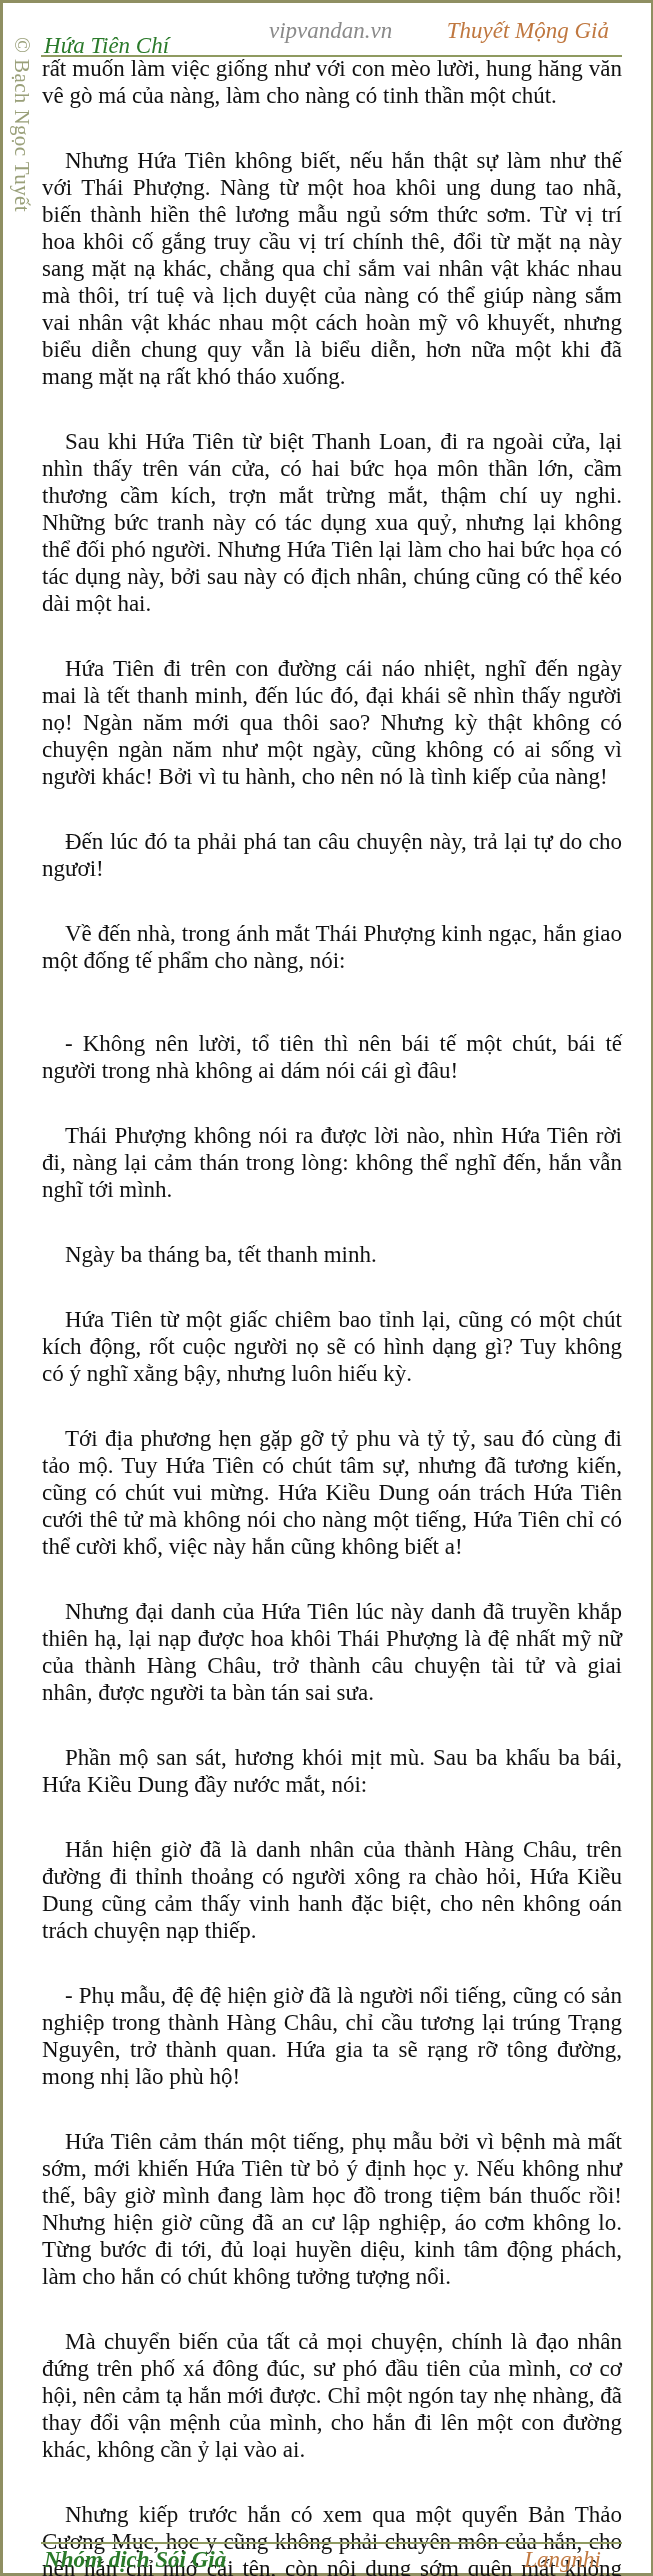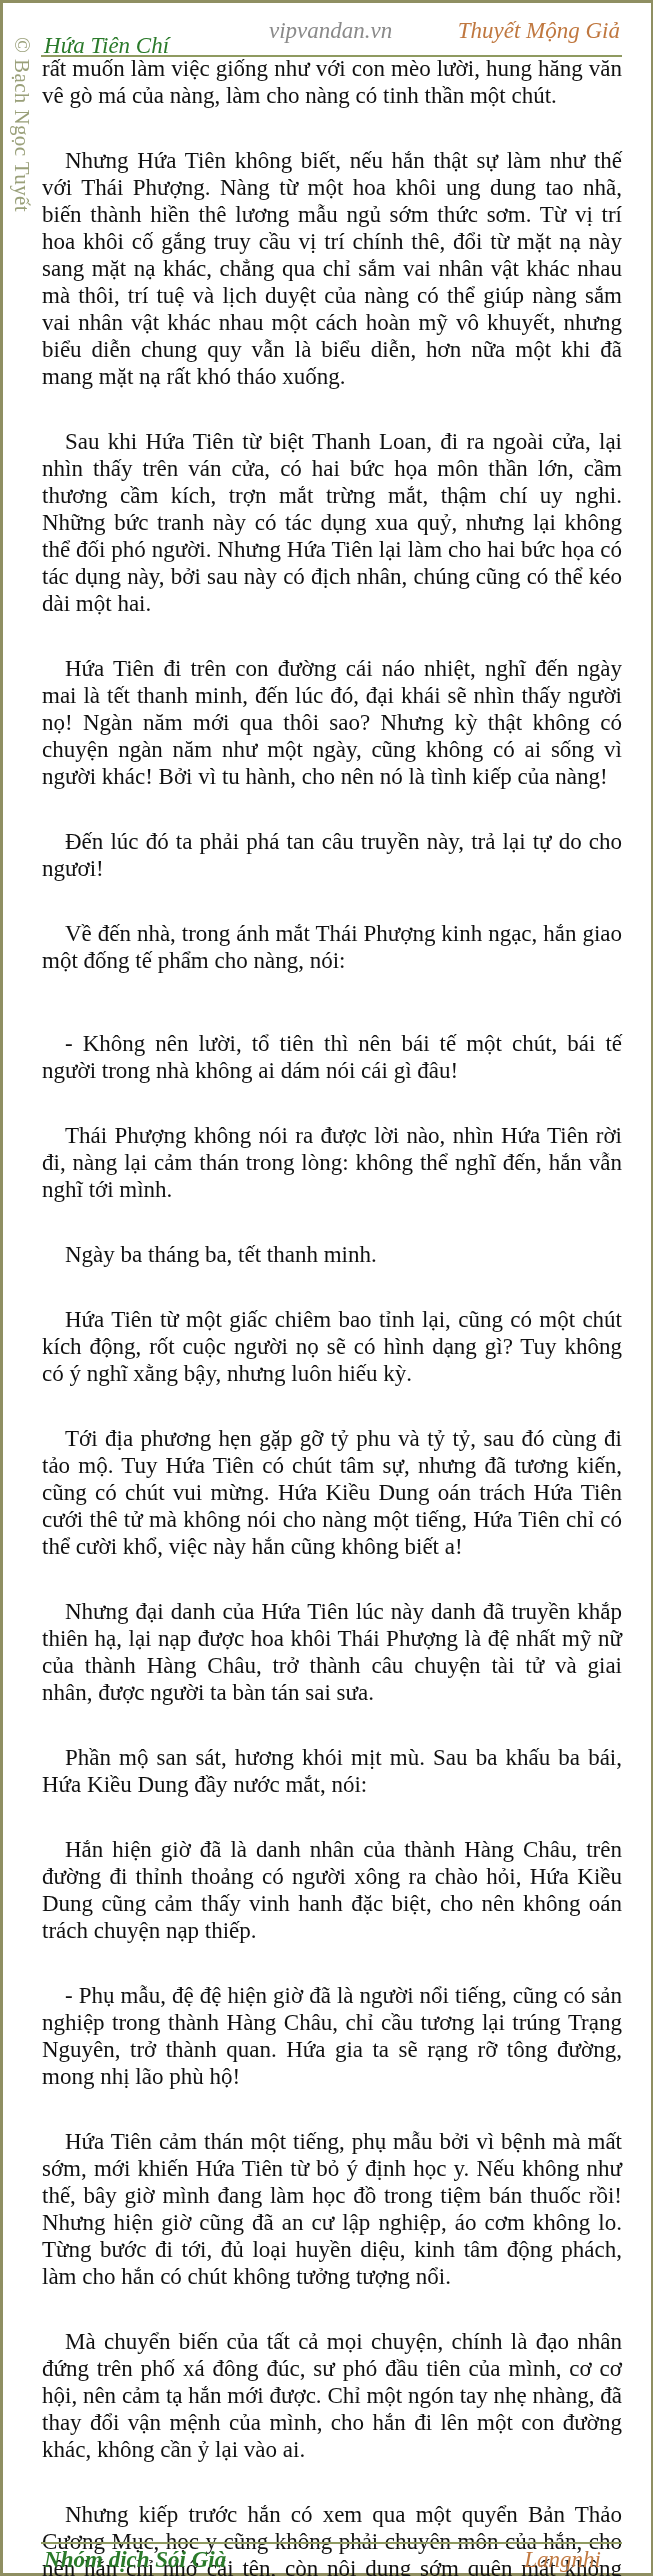--- a/index.html
+++ b/index.html
@@ -29,21 +29,21 @@
   }
   .header {
     position: absolute;
     left: 38px; top: 9.2px; width: 580px; height: 45px;
     font-family: "Liberation Serif", "DejaVu Serif", serif;
     font-style: italic;
     font-size: 23px;
   }
   .header .left { position: absolute; left: 3.1px; top: 21px; color: #2a7a2a; }
   .header .center { position: absolute; left: 228px; top: 6.2px; color: #8a8a8a; }
-  .header .right { position: absolute; right: 1px; top: 6.2px; color: #c07840; }
+  .header .right { position: absolute; right: 12px; top: 6.2px; color: #c07840; }
   .rule {
     position: absolute; left: 38px; width: 581px; height: 2.3px;
     background: #8f9a60;
   }
   .rule.top { top: 52px; }
   .rule.bottom { top: 2539px; }
   .content {
     position: absolute;
     left: 39px; top: 52px; width: 580px;
     font-family: "Liberation Serif", "DejaVu Serif", serif;
@@ -82,21 +82,21 @@
     <span class="center">vipvandan.vn</span>
     <span class="right">Thuyết Mộng Giả</span>
   </div>
   <div class="rule top"></div>
 
   <div class="content">
     <p class="first" style="margin-bottom:38px">rất muốn làm việc giống như với con mèo lười, hung hăng văn vê gò má của nàng, làm cho nàng có tinh thần một chút.</p>
     <p style="margin-bottom:38px">Nhưng Hứa Tiên không biết, nếu hắn thật sự làm như thế với Thái Phượng. Nàng từ một hoa khôi ung dung tao nhã, biến thành hiền thê lương mẫu ngủ sớm thức sơm. Từ vị trí hoa khôi cố gắng truy cầu vị trí chính thê, đổi từ mặt nạ này sang mặt nạ khác, chẳng qua chỉ sắm vai nhân vật khác nhau mà thôi, trí tuệ và lịch duyệt của nàng có thể giúp nàng sắm vai nhân vật khác nhau một cách hoàn mỹ vô khuyết, nhưng biểu diễn chung quy vẫn là biểu diễn, hơn nữa một khi đã mang mặt nạ rất khó tháo xuống.</p>
     <p style="margin-bottom:38px">Sau khi Hứa Tiên từ biệt Thanh Loan, đi ra ngoài cửa, lại nhìn thấy trên ván cửa, có hai bức họa môn thần lớn, cầm thương cầm kích, trợn mắt trừng mắt, thậm chí uy nghi. Những bức tranh này có tác dụng xua quỷ, nhưng lại không thể đối phó người. Nhưng Hứa Tiên lại làm cho hai bức họa có tác dụng này, bởi sau này có địch nhân, chúng cũng có thể kéo dài một hai.</p>
     <p style="margin-bottom:38px">Hứa Tiên đi trên con đường cái náo nhiệt, nghĩ đến ngày mai là tết thanh minh, đến lúc đó, đại khái sẽ nhìn thấy người nọ! Ngàn năm mới qua thôi sao? Nhưng kỳ thật không có chuyện ngàn năm như một ngày, cũng không có ai sống vì người khác! Bởi vì tu hành, cho nên nó là tình kiếp của nàng!</p>
-    <p style="margin-bottom:38px">Đến lúc đó ta phải phá tan câu truyền này, trả lại tự do cho ngươi!</p>
+    <p style="margin-bottom:38px">Đến lúc đó ta phải phá tan câu chuyện này, trả lại tự do cho ngươi!</p>
     <p style="margin-bottom:56px">Về đến nhà, trong ánh mắt Thái Phượng kinh ngạc, hắn giao một đống tế phẩm cho nàng, nói:</p>
     <p style="margin-bottom:38px">- Không nên lười, tổ tiên thì nên bái tế một chút, bái tế người trong nhà không ai dám nói cái gì đâu!</p>
     <p style="margin-bottom:38px">Thái Phượng không nói ra được lời nào, nhìn Hứa Tiên rời đi, nàng lại cảm thán trong lòng: không thể nghĩ đến, hắn vẫn nghĩ tới mình.</p>
     <p style="margin-bottom:38px">Ngày ba tháng ba, tết thanh minh.</p>
     <p style="margin-bottom:38px">Hứa Tiên từ một giấc chiêm bao tỉnh lại, cũng có một chút kích động, rốt cuộc người nọ sẽ có hình dạng gì? Tuy không có ý nghĩ xằng bậy, nhưng luôn hiếu kỳ.</p>
     <p style="margin-bottom:38px">Tới địa phương hẹn gặp gỡ tỷ phu và tỷ tỷ, sau đó cùng đi tảo mộ. Tuy Hứa Tiên có chút tâm sự, nhưng đã tương kiến, cũng có chút vui mừng. Hứa Kiều Dung oán trách Hứa Tiên cưới thê tử mà không nói cho nàng một tiếng, Hứa Tiên chỉ có thể cười khổ, việc này hắn cũng không biết a!</p>
     <p style="margin-bottom:38px">Nhưng đại danh của Hứa Tiên lúc này danh đã truyền khắp thiên hạ, lại nạp được hoa khôi Thái Phượng là đệ nhất mỹ nữ của thành Hàng Châu, trở thành câu chuyện tài tử và giai nhân, được người ta bàn tán sai sưa.</p>
     <p style="margin-bottom:38px">Phần mộ san sát, hương khói mịt mù. Sau ba khấu ba bái, Hứa Kiều Dung đầy nước mắt, nói:</p>
     <p style="margin-bottom:38px">Hắn hiện giờ đã là danh nhân của thành Hàng Châu, trên đường đi thỉnh thoảng có người xông ra chào hỏi, Hứa Kiều Dung cũng cảm thấy vinh hanh đặc biệt, cho nên không oán trách chuyện nạp thiếp.</p>
     <p style="margin-bottom:38px">- Phụ mẫu, đệ đệ hiện giờ đã là người nổi tiếng, cũng có sản nghiệp trong thành Hàng Châu, chỉ cầu tương lại trúng Trạng Nguyên, trở thành quan. Hứa gia ta sẽ rạng rỡ tông đường, mong nhị lão phù hộ!</p>

